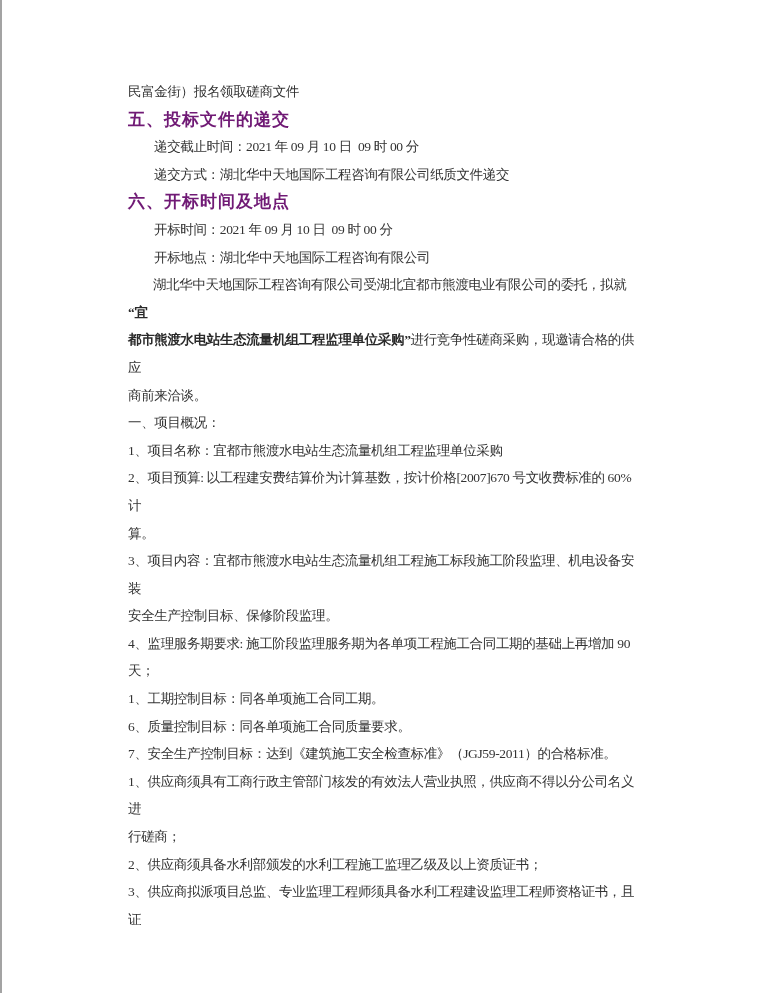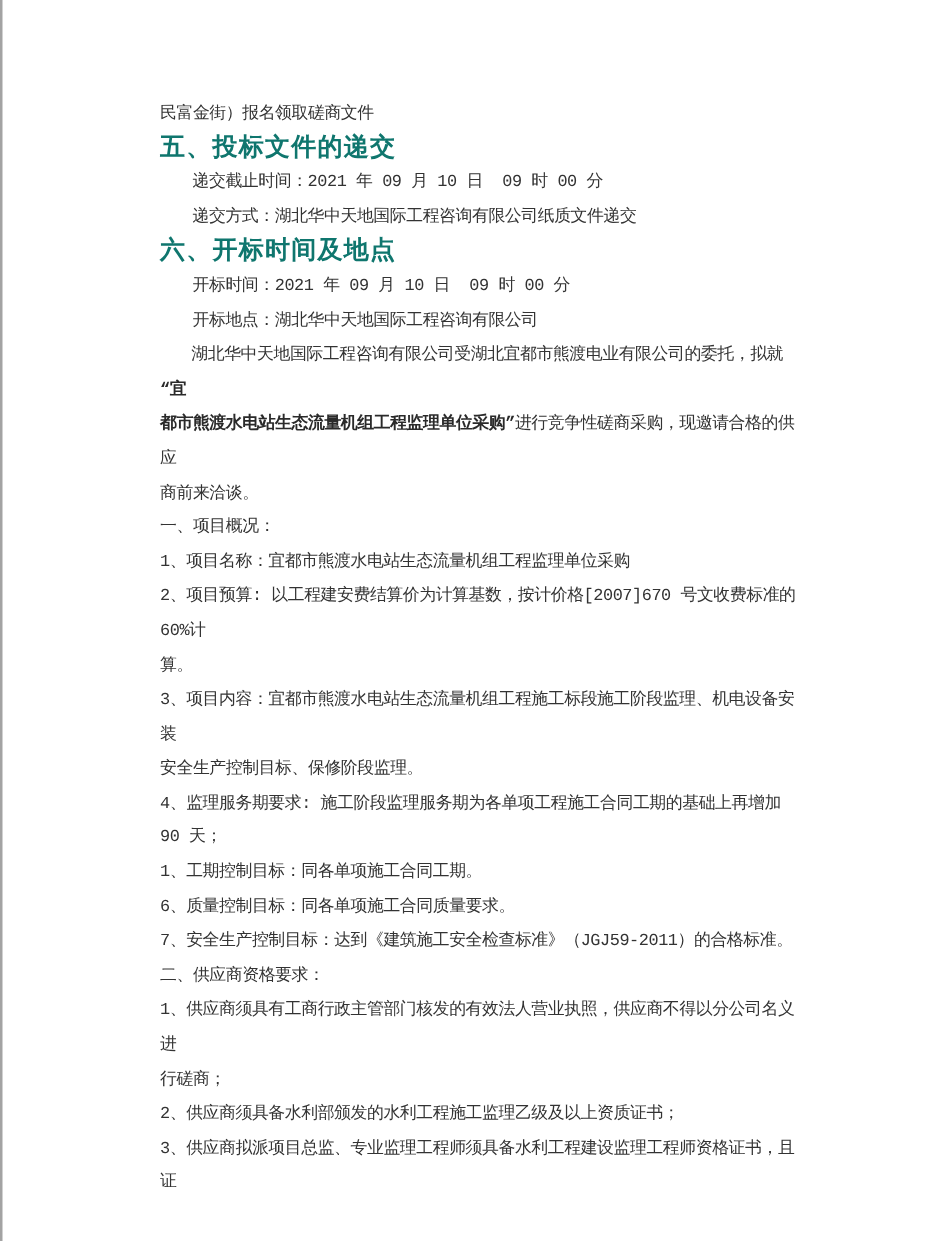--- a/index.html
+++ b/index.html
@@ -31,27 +31,26 @@
     width: 2px;
     background: rgba(50, 50, 50, 0.45);
   }
   .ln {
     margin: 0;
     font-size: 13.5px;
     line-height: 27.6px;
     letter-spacing: -0.35px;
     white-space: pre-wrap;
     color: #333333;
-    font-family: Liberation Mono, monospace;
   }
   .h {
-    font-size: 20px;
+    font-size: 17px;
     font-weight: 700;
     letter-spacing: 1px;
-    color: #0f766e;
+    color: #701a75;
   }
   .sub {
     padding-left: 26px;
   }
   .indent1 {
     text-indent: 25px;
   }
   .b {
     font-weight: 700;
     color: #2a2a2a;
@@ -82,19 +81,18 @@
   <p class="ln">1、项目名称：宜都市熊渡水电站生态流量机组工程监理单位采购</p>
   <p class="ln">2、项目预算: 以工程建安费结算价为计算基数，按计价格[2007]670 号文收费标准的 60%计</p>
   <p class="ln">算。</p>
   <p class="ln">3、项目内容：宜都市熊渡水电站生态流量机组工程施工标段施工阶段监理、机电设备安装</p>
   <p class="ln">安全生产控制目标、保修阶段监理。</p>
   <p class="ln">4、监理服务期要求: 施工阶段监理服务期为各单项工程施工合同工期的基础上再增加 90 天；</p>
   <p class="ln">1、工期控制目标：同各单项施工合同工期。</p>
   <p class="ln">6、质量控制目标：同各单项施工合同质量要求。</p>
   <p class="ln">7、安全生产控制目标：达到《建筑施工安全检查标准》（JGJ59-2011）的合格标准。</p>
 
-  <p class="ln">二、供应商资格要求：</p>
   <p class="ln">1、供应商须具有工商行政主管部门核发的有效法人营业执照，供应商不得以分公司名义进</p>
   <p class="ln">行磋商；</p>
   <p class="ln">2、供应商须具备水利部颁发的水利工程施工监理乙级及以上资质证书；</p>
   <p class="ln">3、供应商拟派项目总监、专业监理工程师须具备水利工程建设监理工程师资格证书，且证</p>
 
 </div>
 
 </body></html>

